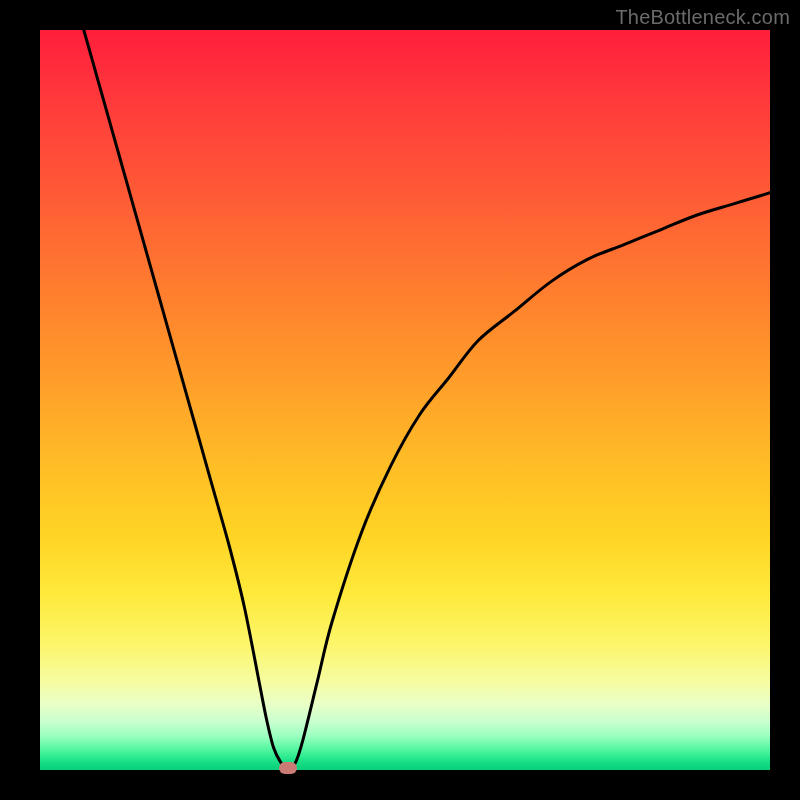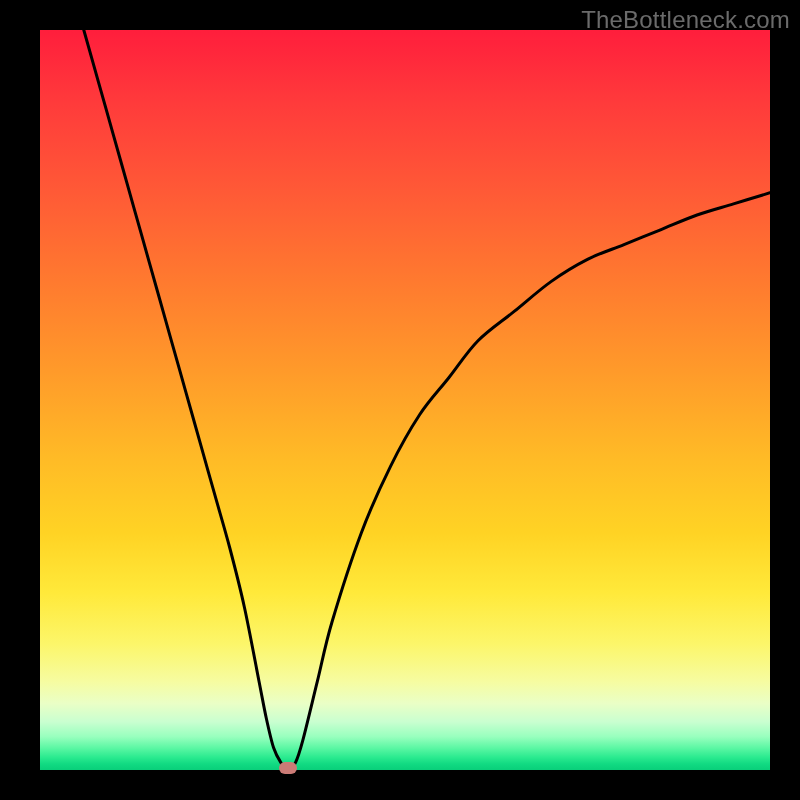--- a/index.html
+++ b/index.html
@@ -44,21 +44,21 @@
       #2aea8f 98.3%,
       #11da82 99.2%,
       #09cf7a 100%
     );
   }
   .watermark {
     position: absolute;
     top: 6px;
     right: 10px;
     color: #6b6b6b;
-    font-size: 24px;
+    font-size: 20px;
     letter-spacing: 0.2px;
     user-select: none;
   }
   svg.curve {
     position: absolute;
     left: 0;
     top: 0;
     width: 730px;
     height: 740px;
   }

